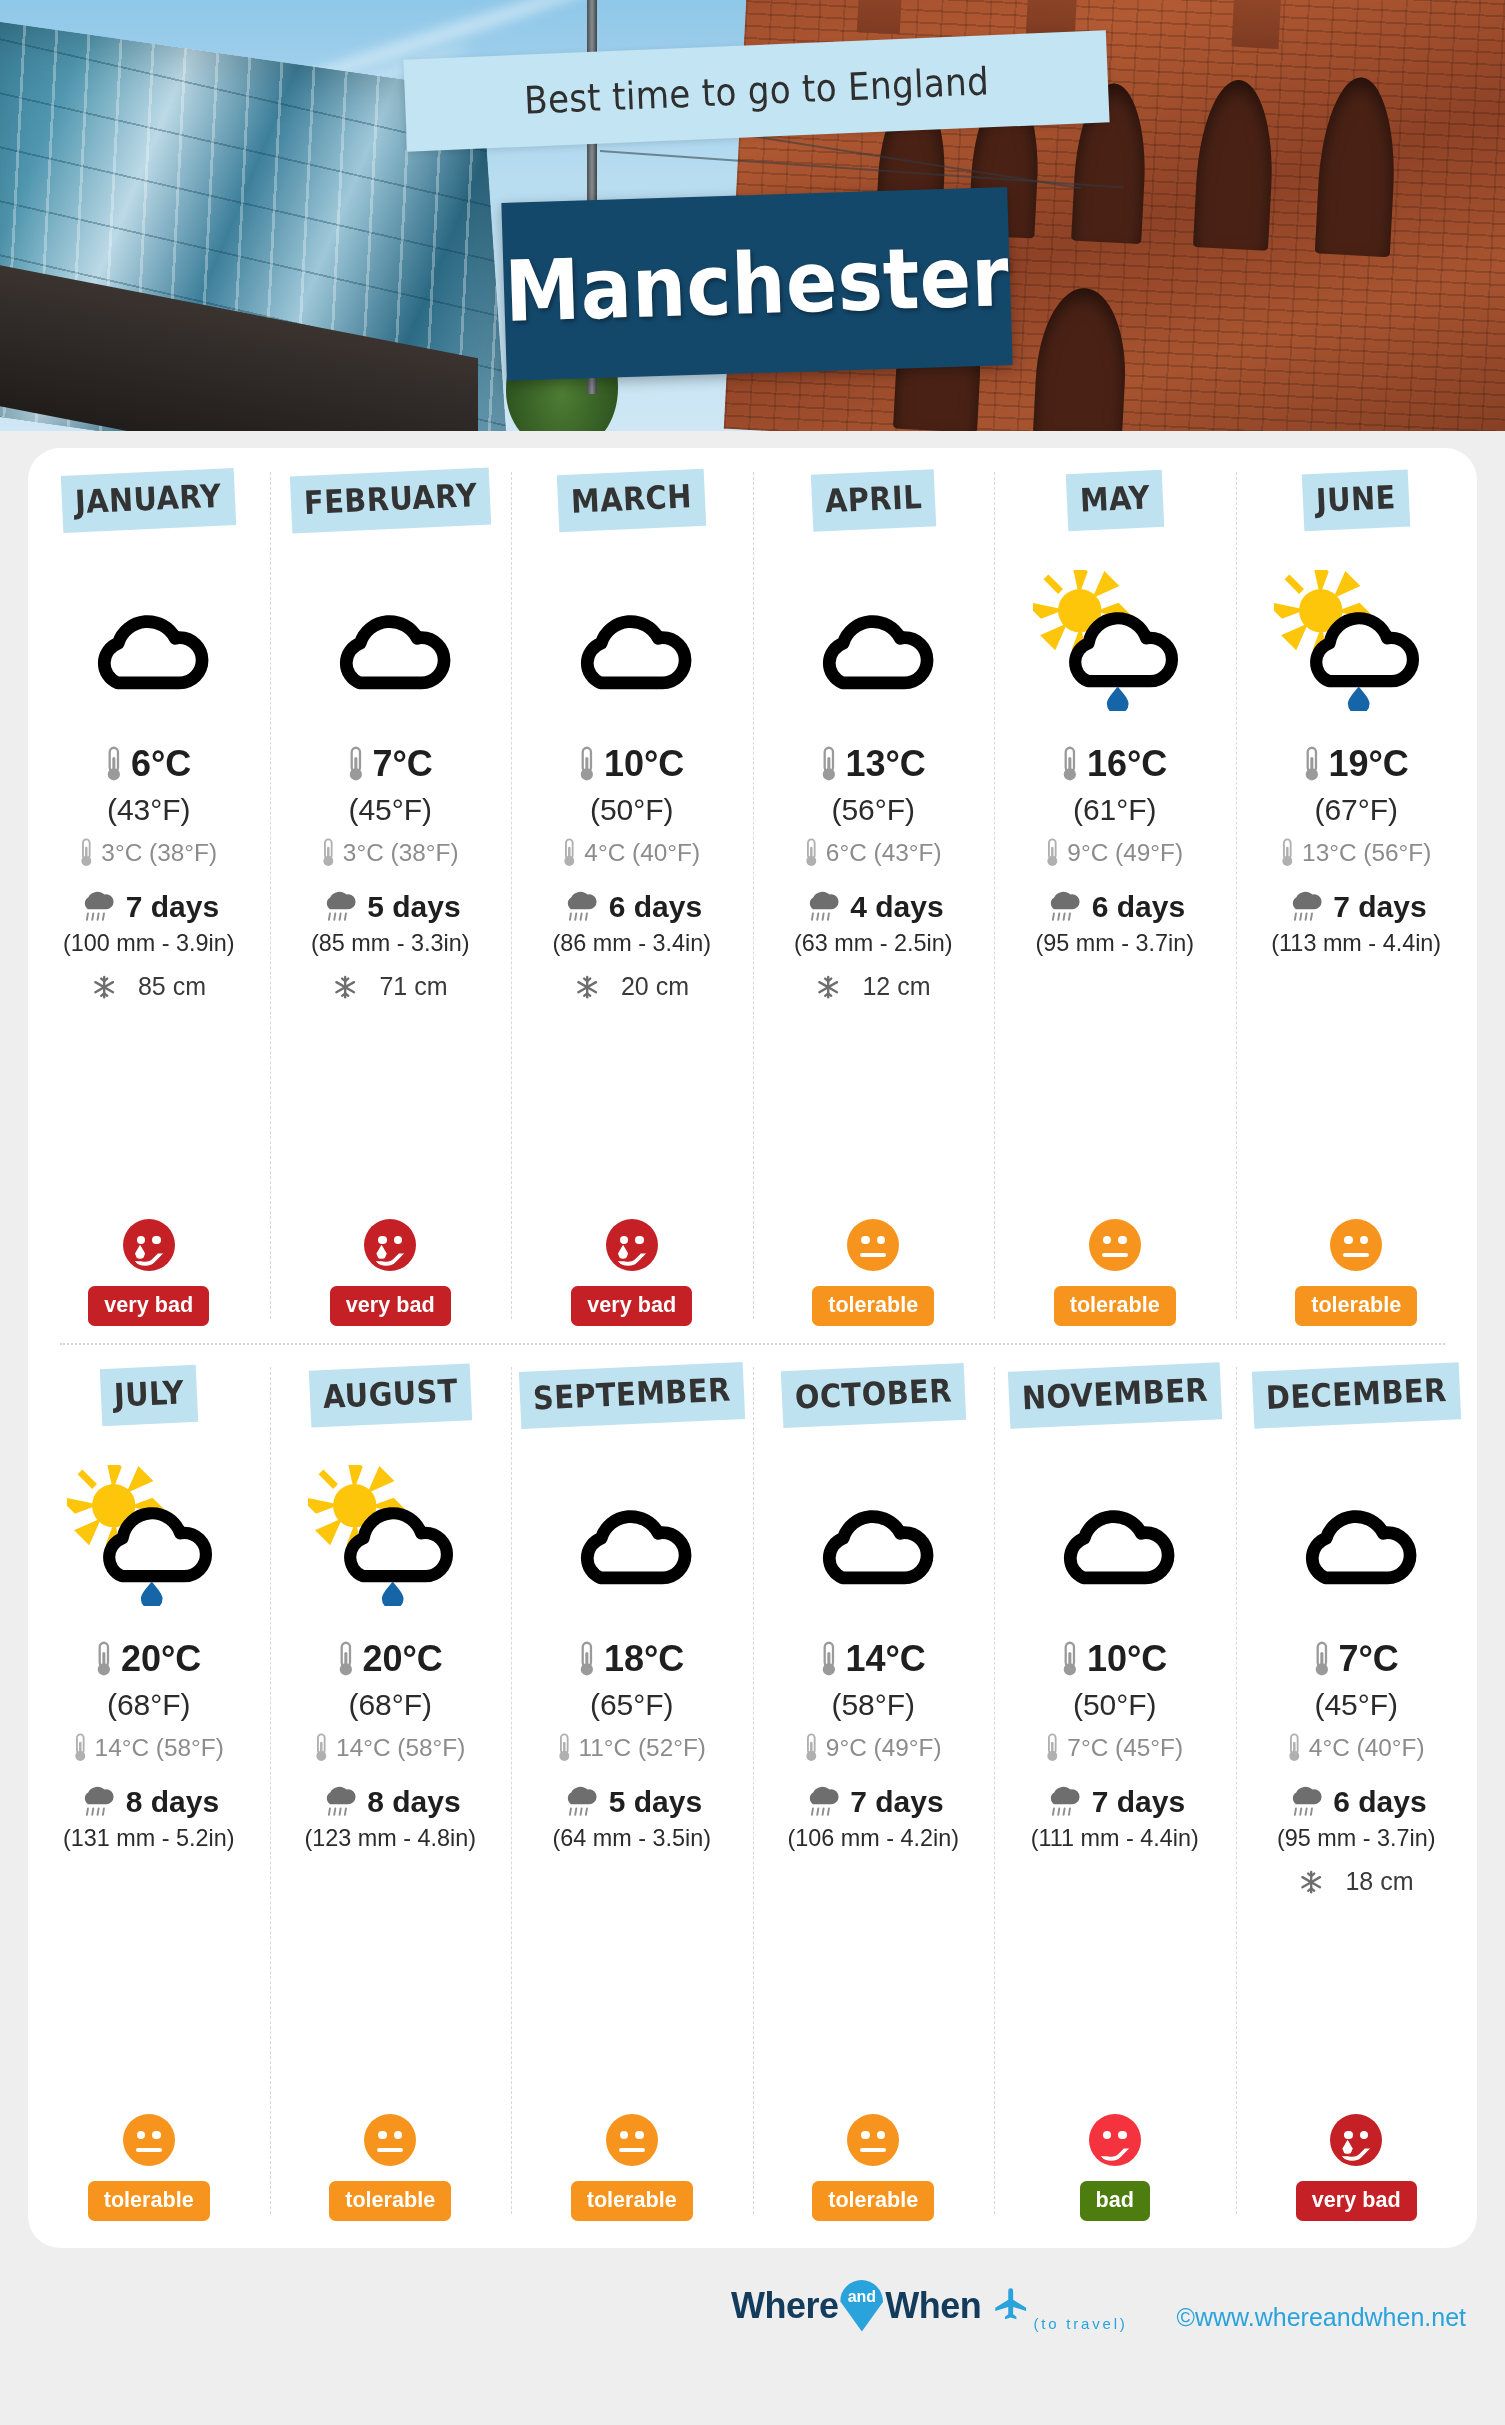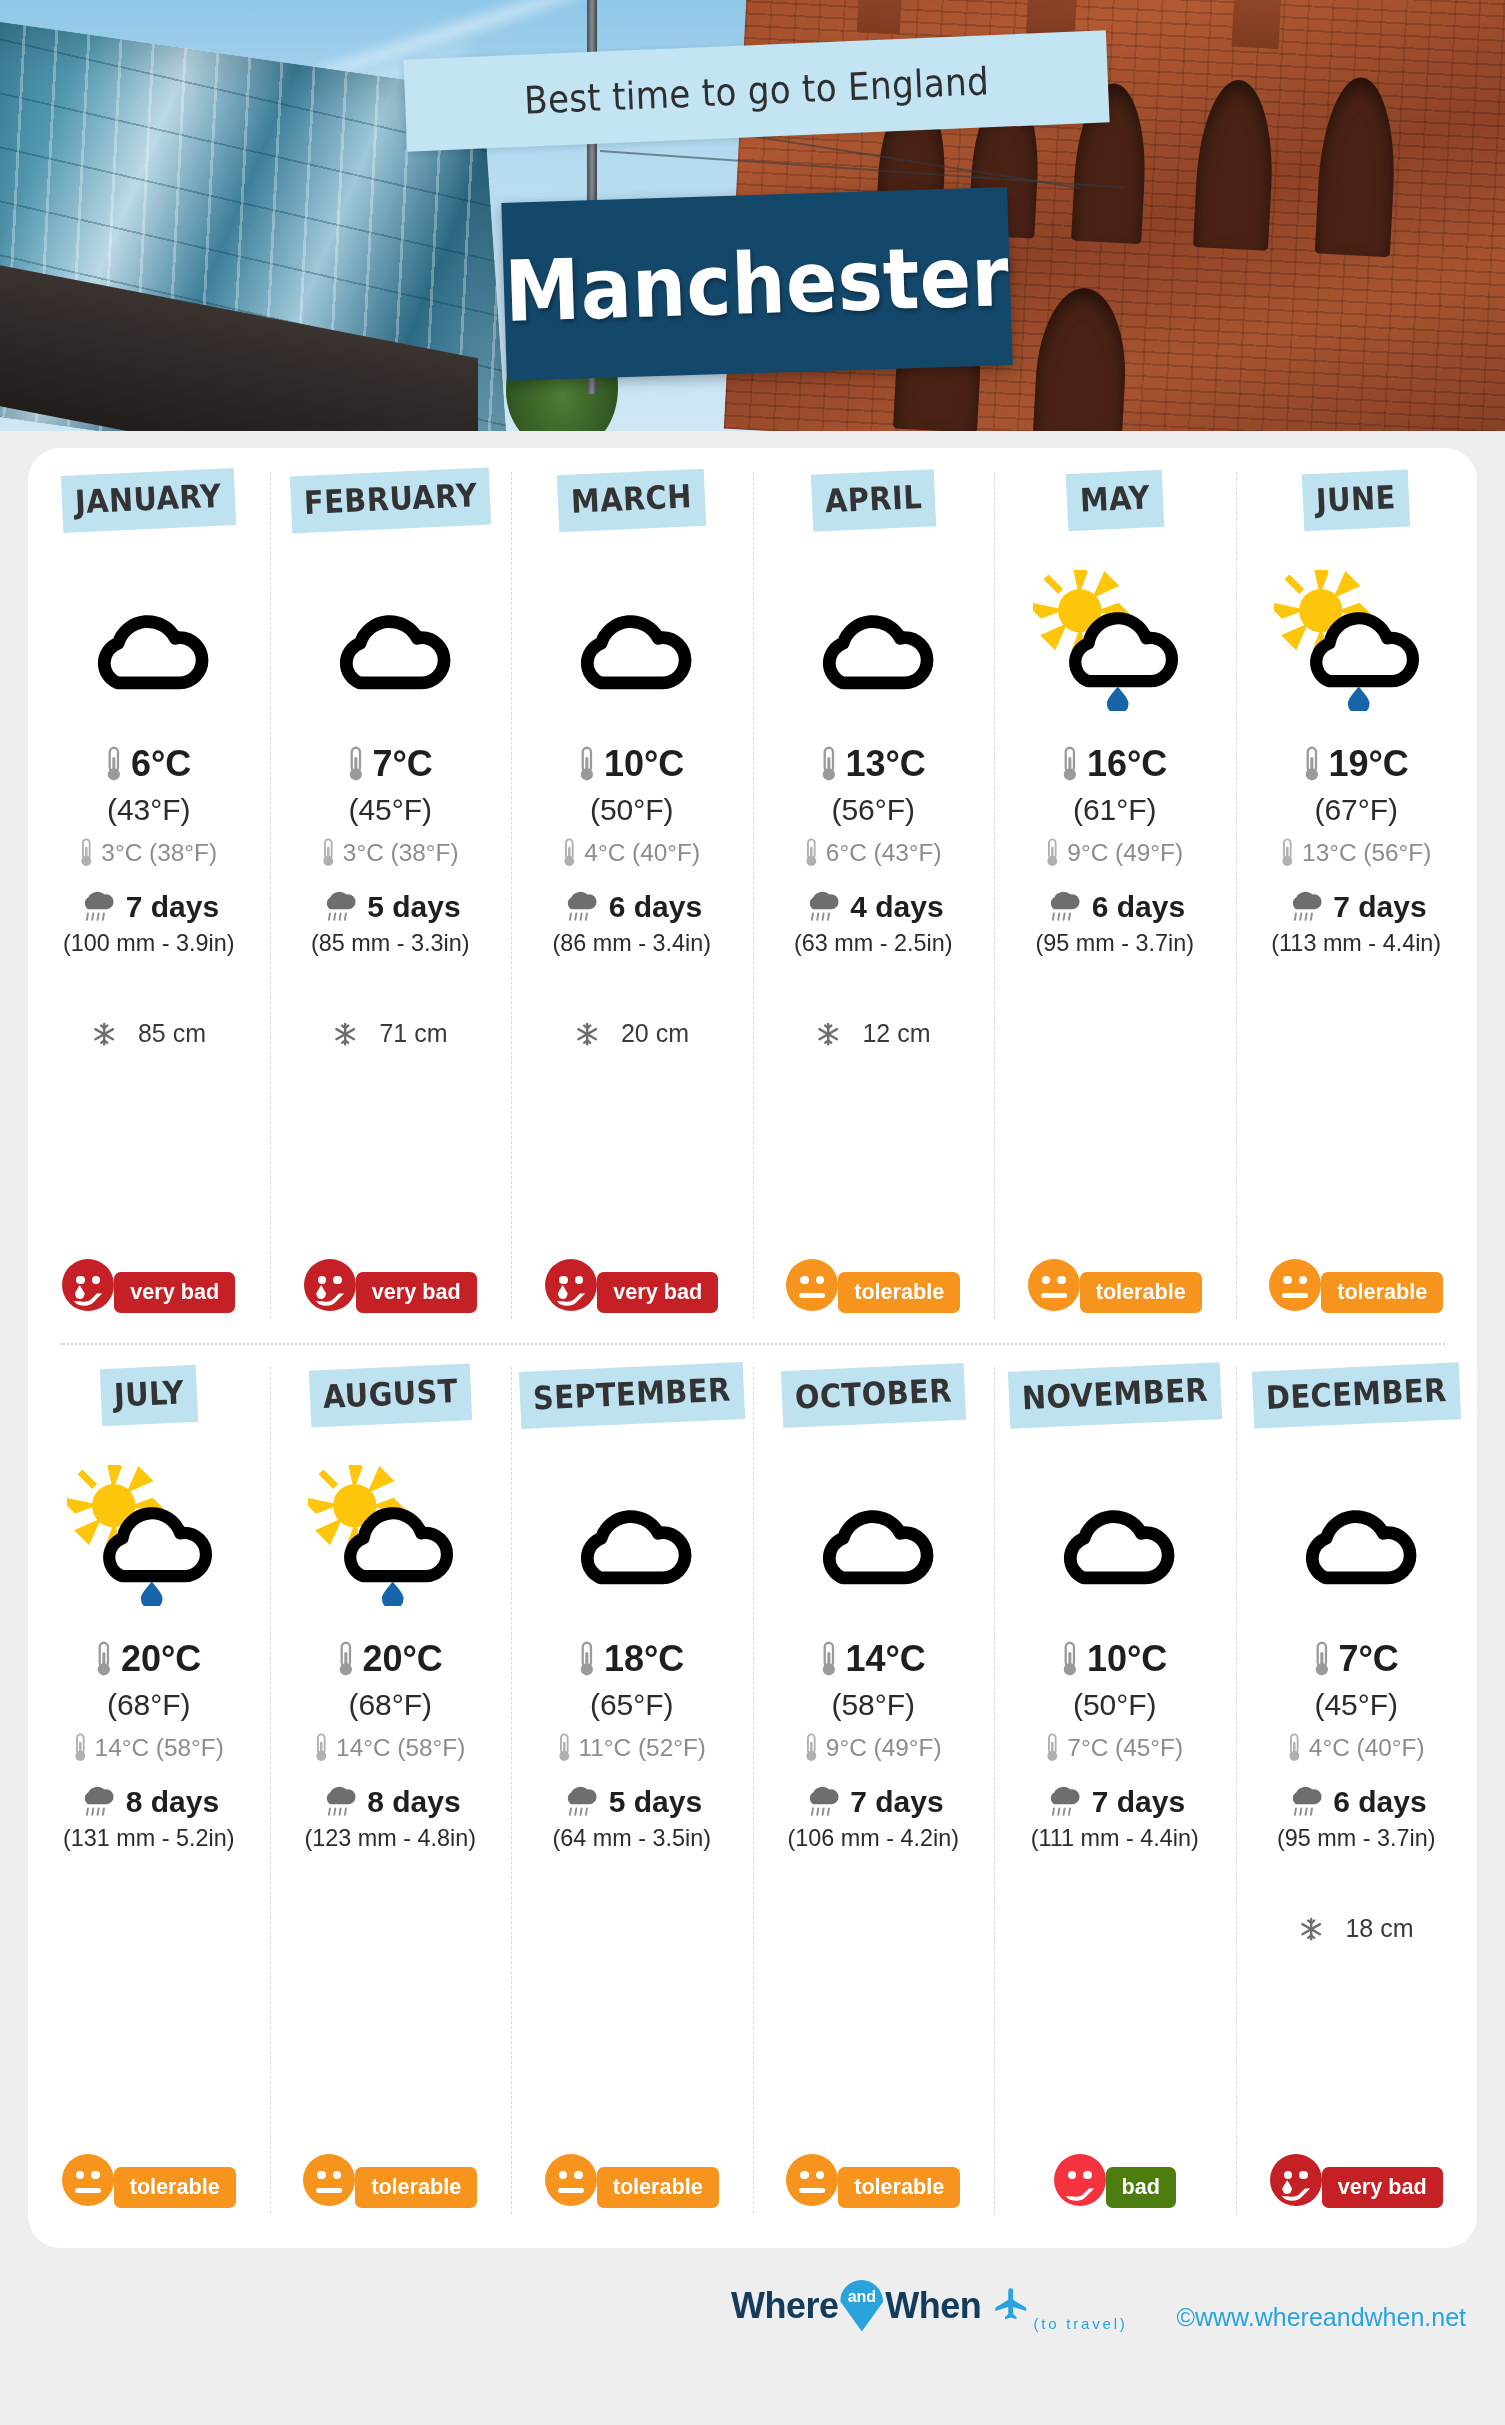--- a/index.html
+++ b/index.html
@@ -121,25 +121,25 @@
     display: flex; align-items: center; gap: 8.4px;
     font-size: 24.4px; color: #8c8c8c; margin-bottom: 22.5px;
   }
   .rain-days {
     display: flex; align-items: center; gap: 10.3px;
     font-size: 30px; font-weight: 700; color: #1f1f1f; margin-bottom: 5.6px;
   }
   .rain-mm { font-size: 23.4px; color: #2b2b2b; margin-bottom: 13px; }
   .snow {
     display: flex; align-items: center; gap: 22px;
-    font-size: 25px; color: #3a3a3a; margin-bottom: 7.5px; min-height: 34px; margin-top: 47px;
+    font-size: 25px; color: #3a3a3a; margin-bottom: 7.5px; min-height: 34px;
   }
   .spacer-flex { flex: 1 1 auto; min-height: 9.4px; }
 
-  .rating { display: flex; flex-direction: row; align-items: center; text-align: right; }
+  .rating { display: flex; flex-direction: column; align-items: center; text-align: right; }
   .face { width: 52px; height: 52px; border-radius: 50%; position: relative; margin-bottom: 15px; }
   .face .eye { position: absolute; width: 8.4px; height: 8.4px; border-radius: 50%; background: #fff; top: 17px; }
   .face .eye.l { left: 14px; } .face .eye.r { right: 14px; }
   .face .mouth-flat { position: absolute; left: 13px; right: 13px; top: 34px; height: 4.7px; border-radius: 2.8px; background: #fff; }
   .face .mouth-frown {
     position: absolute; left: 13px; right: 13px; top: 31px; height: 15px;
     border: 4.7px solid #fff; border-color: transparent transparent #fff #fff;
     border-radius: 0 0 0 37px; transform: rotate(-45deg);
   }
   .face .tear {

